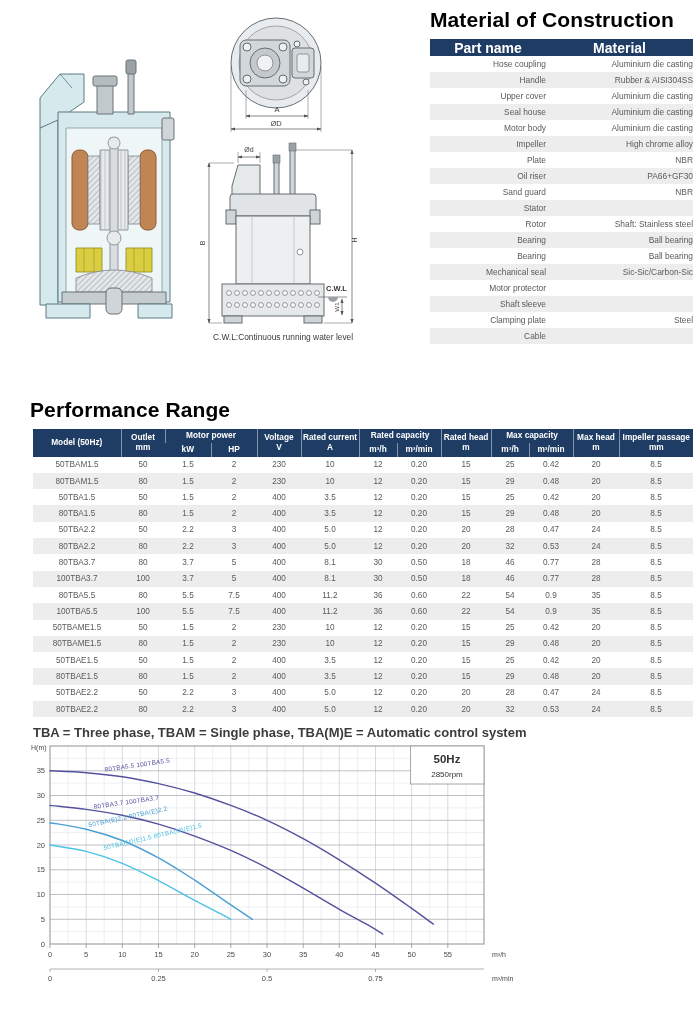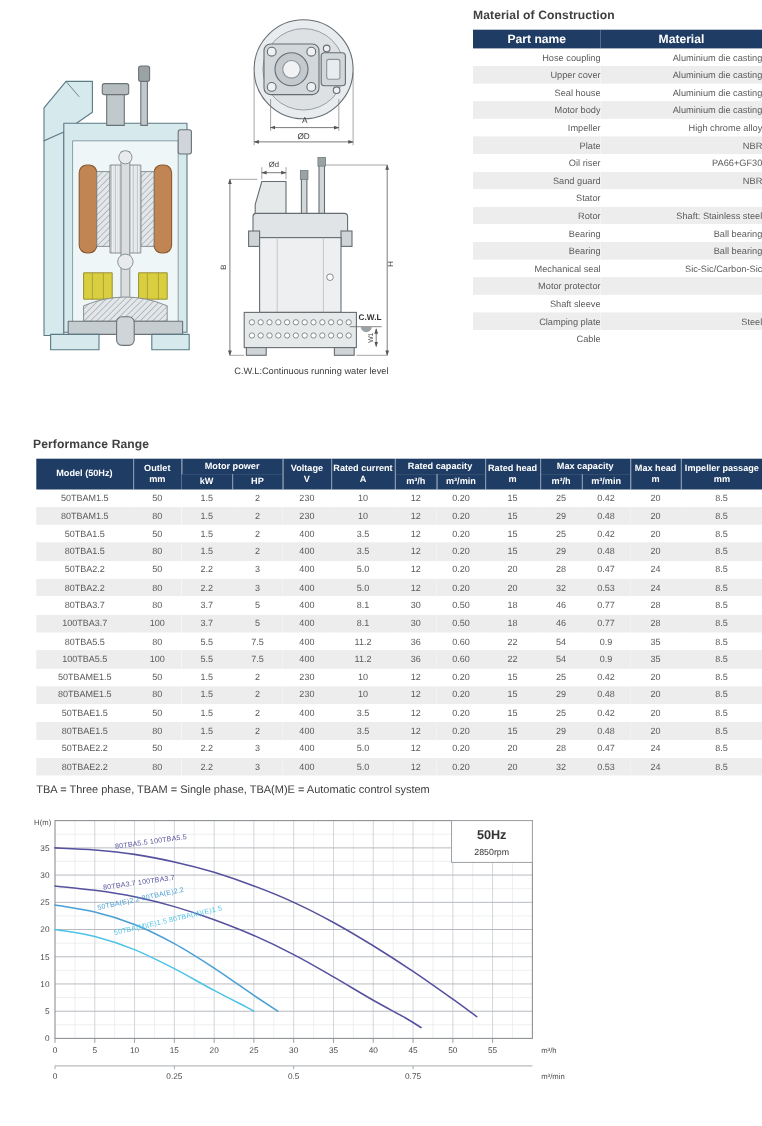--- a/index.html
+++ b/index.html
@@ -1,39 +1,39 @@
 <!DOCTYPE html>
 <html><head>
 <meta charset="utf-8">
 <style>
   * { box-sizing: border-box; margin: 0; padding: 0; }
   body { background:#fff; font-family:"Liberation Sans", sans-serif; }
   .page { position:relative; width:693px; height:1024px; background:#fff; overflow:hidden; }
 
-  h2.section-title { font-size:11px; color:#404040; font-weight:700; letter-spacing:.1px; margin:0 0 7px 0; }
+  h2.section-title { font-size:21px; color:#000000; font-weight:700; letter-spacing:.1px; margin:0 0 7px 0; }
 
   
   #diagrams-svg { position:absolute; left:0; top:0; }
 
   
   .material { position:absolute; left:430px; top:8px; width:263px; }
   .material table { border-collapse:collapse; width:263px; table-layout:fixed; }
-  .material thead th { background:#1e3c64; color:#fff; font-size:11px; font-weight:700; height:17px; text-align:center; }
+  .material thead th { background:#1e3c64; color:#fff; font-size:14px; font-weight:700; height:17px; text-align:center; }
   .material tbody td { font-size:8.4px; color:#5a5a5a; text-align:right; height:16px; overflow:hidden; white-space:nowrap; }
   .material tbody tr:nth-child(even) { background:#ededed; }
 
   
   .range { position:absolute; left:30px; top:398px; width:663px; }
   .range table { border-collapse:collapse; width:660px; table-layout:fixed; margin-left:3px; }
   .range thead th { background:#1e3c64; color:#fff; font-weight:700; font-size:8.3px; padding:2px 0; vertical-align:middle; line-height:1.18; border-left:1px solid rgba(255,255,255,.45); text-align:center; }
   .range thead tr th:first-child { border-left:none; }
   .range thead .l { display:block; }
   .range tbody td { font-size:8.2px; color:#5a5a5a; text-align:center; height:16.3px; overflow:hidden; white-space:nowrap; }
   .range tbody tr:nth-child(even) { background:#ededed; }
-  .footnote { font-size:10px; color:#3c3c3c; margin:8px 0 0 3px; }
+  .footnote { font-size:13px; color:#3c3c3c; margin:8px 0 0 3px;font-weight:bold; }
 
   
   .curves { position:absolute; left:30px; top:736px; width:663px; }
   #curves-svg { display:block; }
 </style>
 </head>
 <body>
 
 <div class="page">
 
@@ -187,20 +187,24 @@
       <thead>
         <tr>
           <th>Part name</th>
           <th>Material</th>
         </tr>
       </thead>
       <tbody id="material-body">
           <tr>
             <td>Hose coupling</td>
             <td>Aluminium die casting</td>
+          </tr>
+          <tr>
+            <td>Handle</td>
+            <td>Rubber &amp; AISI304SS</td>
           </tr>
           <tr>
             <td>Upper cover</td>
             <td>Aluminium die casting</td>
           </tr>
           <tr>
             <td>Seal house</td>
             <td>Aluminium die casting</td>
           </tr>
           <tr>

